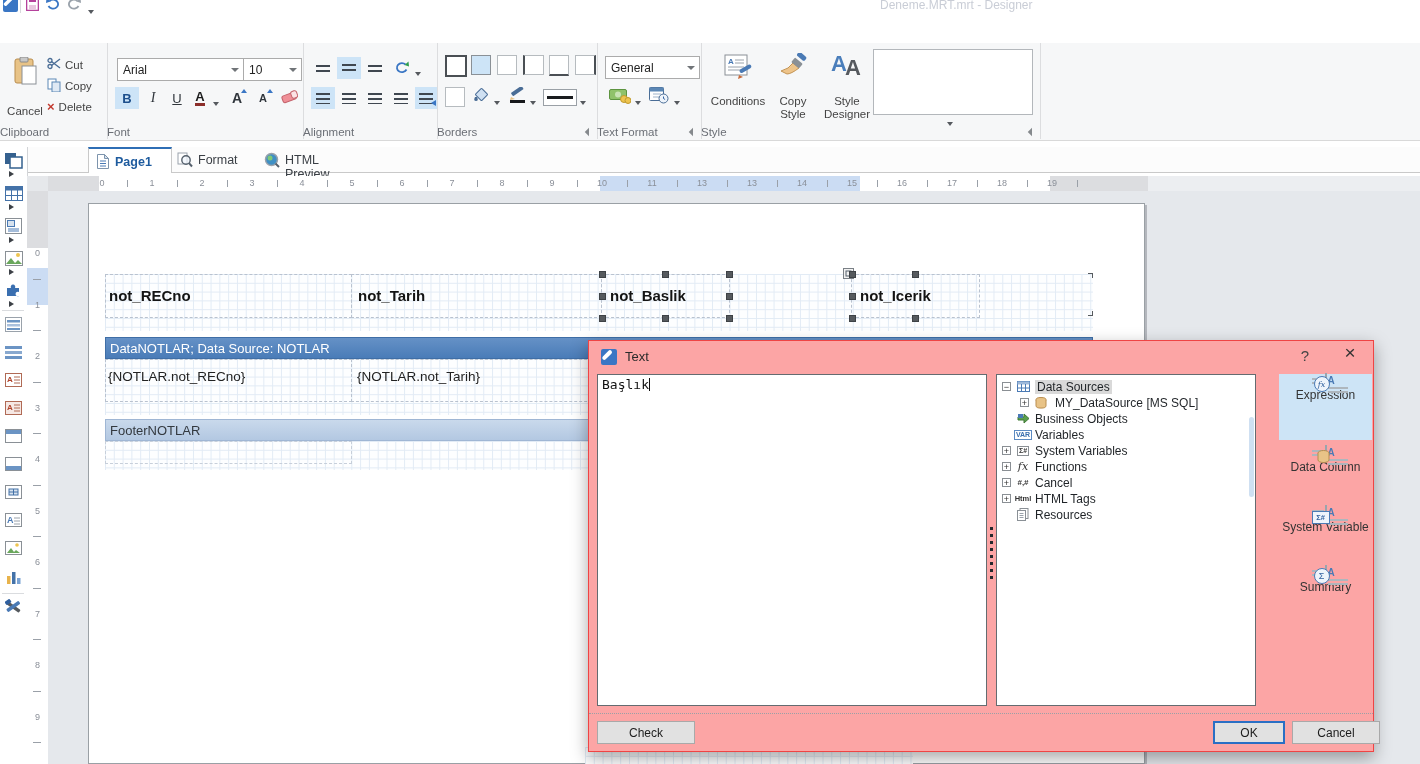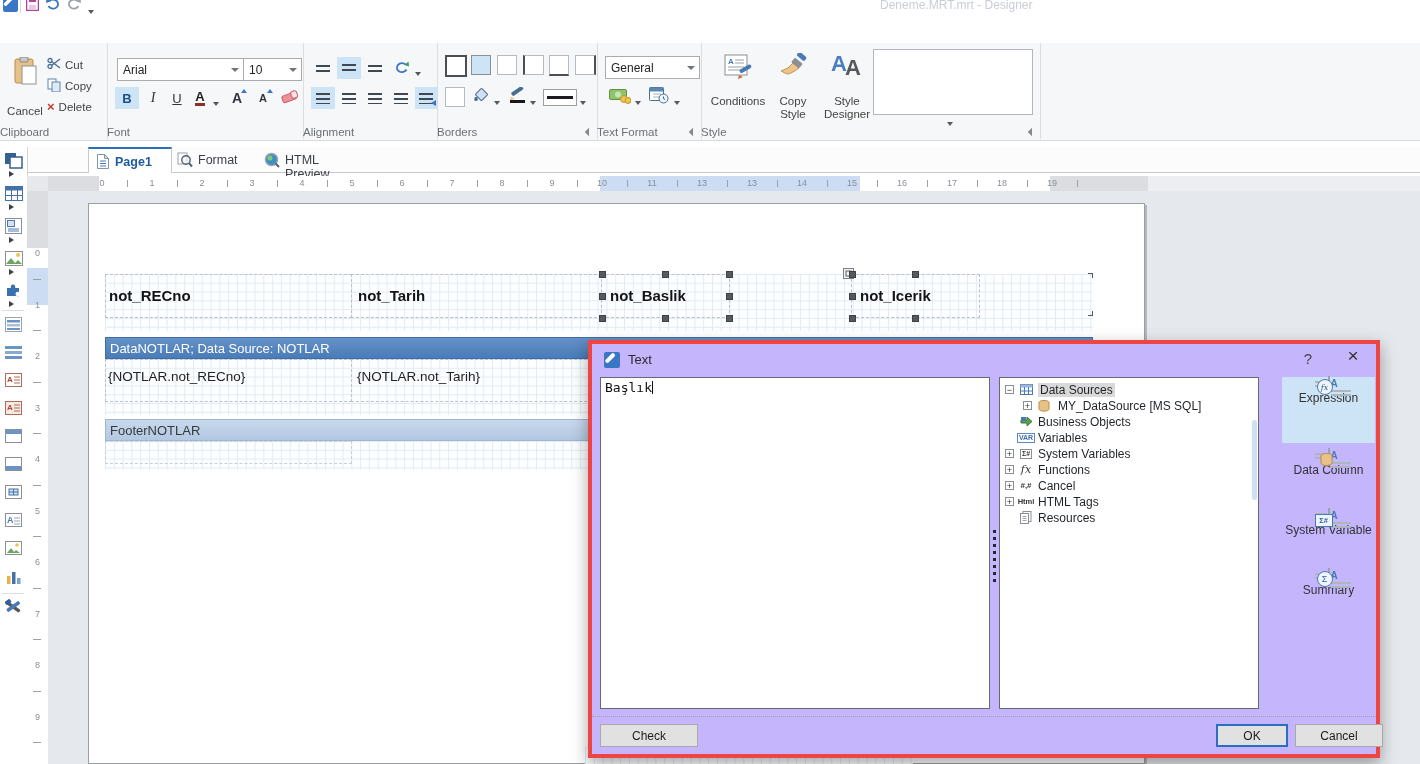--- a/index.html
+++ b/index.html
@@ -76,22 +76,22 @@
            background:linear-gradient(#c9d9ec,#b3c8e2);border:1px solid #9fb6d4;
            font-size:13px;color:#33393f;padding:3px 0 0 4px}
   .bandbar.data{background:linear-gradient(#superset, #fff);background:linear-gradient(#6591c6,#4a7cb8);
            border-color:#3f6ea6;color:#fff}
   .cell{position:absolute;border:1px dashed #b9c2cf;box-sizing:border-box}
   .hfield{position:absolute;font-weight:bold;font-size:15px;color:#141414}
   .dfield{position:absolute;font-size:13.5px;color:#222}
   .hnd{position:absolute;width:5px;height:5px;background:#565a5e;border:1px solid #3e4246;z-index:5}
 
   
-  .dialog{position:absolute;left:588px;top:340px;width:784px;height:410px;background:#c4b5fd;
-          border:4px solid #ef4444;box-shadow:0 6px 16px rgba(0,0,0,.35);z-index:50;box-sizing:content-box}
+  .dialog{position:absolute;left:588px;top:340px;width:784px;height:410px;background:#fca5a5;
+          border:1px solid #ef4444;box-shadow:0 6px 16px rgba(0,0,0,.35);z-index:50;box-sizing:content-box}
   .dtitle{position:absolute;left:36px;top:8px;font-size:13px;color:#2a2a2a}
   .dhelp{position:absolute;left:706px;top:6px;font-size:15px;color:#444;width:20px;text-align:center}
   .dclose{position:absolute;left:748px;top:1px;font-size:19px;color:#333;width:26px;text-align:center}
   .editor{position:absolute;left:8px;top:33px;width:390px;height:332px;border:1px solid #646b70;
           background:#fff;box-sizing:border-box;padding:2px 4px;
           font-family:"DejaVu Sans Mono",monospace;font-size:13px;color:#111}
   .caret{display:inline-block;width:1.5px;height:13px;background:#111;vertical-align:-2px}
   .splitter{position:absolute;left:401px;top:186px;width:3px;height:52px;
           background:repeating-linear-gradient(to bottom,#24282c 0 3px,transparent 3px 7px)}
   .treebox{position:absolute;left:407px;top:33px;width:260px;height:332px;border:1px solid #646b70;

